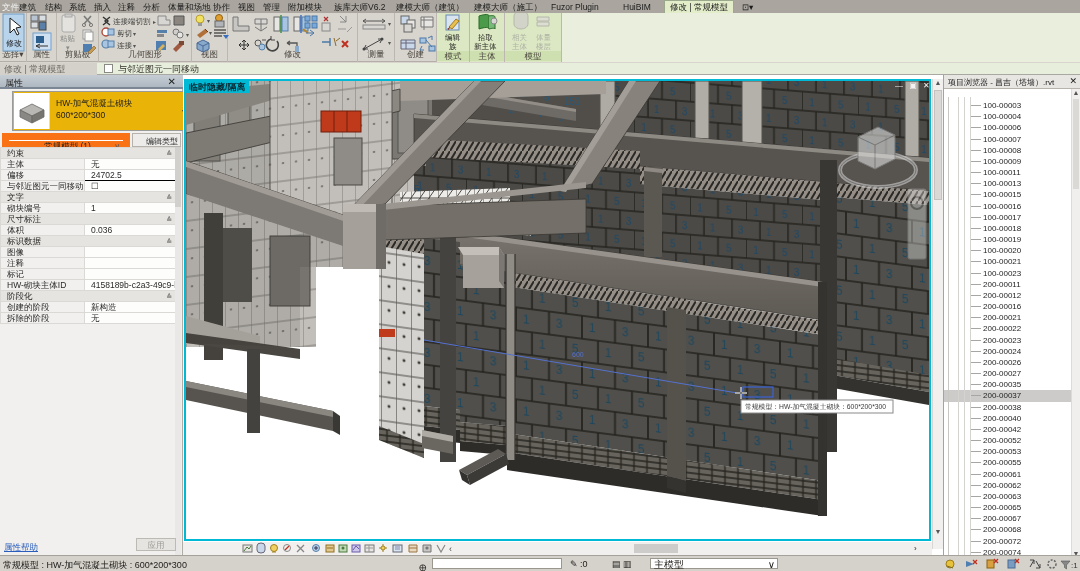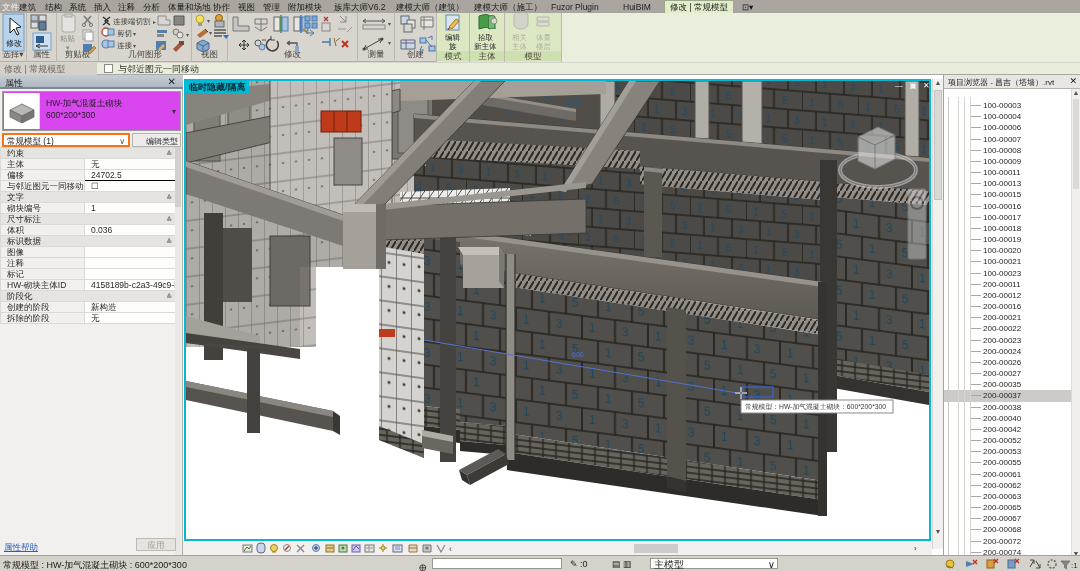--- a/index.html
+++ b/index.html
@@ -19,25 +19,25 @@
 .gpanel .plabel { background:#cfe0b0; height:10px; line-height:10px; }
 
 #optbar { position:absolute; left:0; top:63px; width:1080px; height:12px; background:#e7eedb; border-bottom:1px solid #a9a9a4; font-size:9px; color:#4c4a44; }
 #optbar .mod { position:absolute; left:0; top:0; width:97px; height:12px; background:#d4d1ca; padding-left:4px; line-height:12px; color:#6c6a64;}
 #optbar .chk { position:absolute; left:104px; top:1px; width:9px; height:9px; background:#fff; border:1px solid #8a8a84; }
 #optbar .chklbl { position:absolute; left:118px; top:0; line-height:12px; color:#33312c; }
 
 #props { position:absolute; left:0; top:75px; width:183px; height:480px; background:#f1f0ee; border-right:1px solid #b0ada6; }
 #props .title { position:absolute; left:0; top:0; width:183px; height:14px; background:linear-gradient(#c6cdd4,#aeb8c2); border-bottom:2px solid #7b8794; font-size:9px; color:#1c1c1c; padding:2px 0 0 5px; }
 #props .title .x { position:absolute; right:7px; top:1px; font-size:10px; color:#222; }
-#props .typesel { position:absolute; left:2px; top:16px; width:179px; height:40px; background:#d946ef; border:1px solid #9a9a96; }
+#props .typesel { position:absolute; left:12px; top:16px; width:179px; height:40px; background:#eab308; border:1px solid #9a9a96; }
 #props .thumb { position:absolute; left:1px; top:1px; width:36px; height:36px; background:#fff; border-right:1px solid #dcdcd8; }
 #props .tname { position:absolute; left:43px; top:6px; font-size:8.5px; color:#1e1e1e; }
 #props .tarrow { position:absolute; right:4px; top:15px; font-size:8px; color:#333; }
-#props .combo { position:absolute; left:2px; top:58px; width:128px; height:14px; background:#fff; border:2px solid #f97316; font-size:8.5px; color:#1e1e1e; padding:1px 0 0 3px; }
+#props .combo { position:absolute; left:2px; top:58px; width:128px; height:14px; background:#fff; border:7px solid #f97316; font-size:8.5px; color:#1e1e1e; padding:1px 0 0 3px;text-align:center; }
 #props .combo .v { position:absolute; right:3px; top:2px; font-size:8px; color:#555; }
 #props .edittype { position:absolute; left:132px; top:58px; width:49px; height:14px; background:#edecea; border:1px solid #b5b2ac; font-size:8px; color:#2a2a2a; text-align:right; padding:2px 2px 0 0; }
 #props table.grid { position:absolute; left:0; top:71.5px; width:176px; border-collapse:collapse; table-layout:fixed; }
 #props table.grid td { height:10.4px; line-height:10px; font-size:8.5px; color:#2a2a28; border:1px solid #dbd9d6; padding:0 0 0 6px; overflow:hidden; white-space:nowrap; }
 #props td.hdr { background:#e6e4e1; color:#181816; border-left:none; border-right:none; position:relative; }
 #props td.hdr::after { content:"\2259"; position:absolute; right:4px; top:1px; font-size:7px; color:#555; }
 #props td.lab { background:#f1f0ee; }
 #props td.val { background:#fdfdfc; padding-left:2px; }
 #props .pscroll { position:absolute; right:1px; top:72px; width:6px; height:395px; background:#e9e8e6; }
 #props .phelp { position:absolute; left:4px; top:467px; font-size:8.5px; color:#2a5dbc; text-decoration:underline; }

